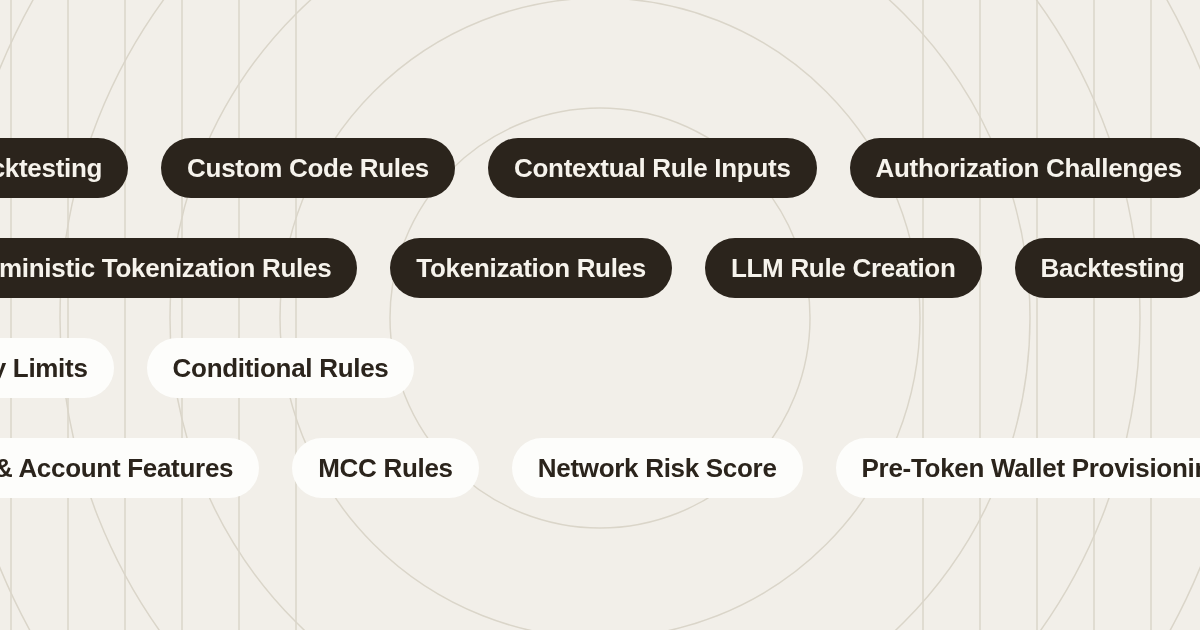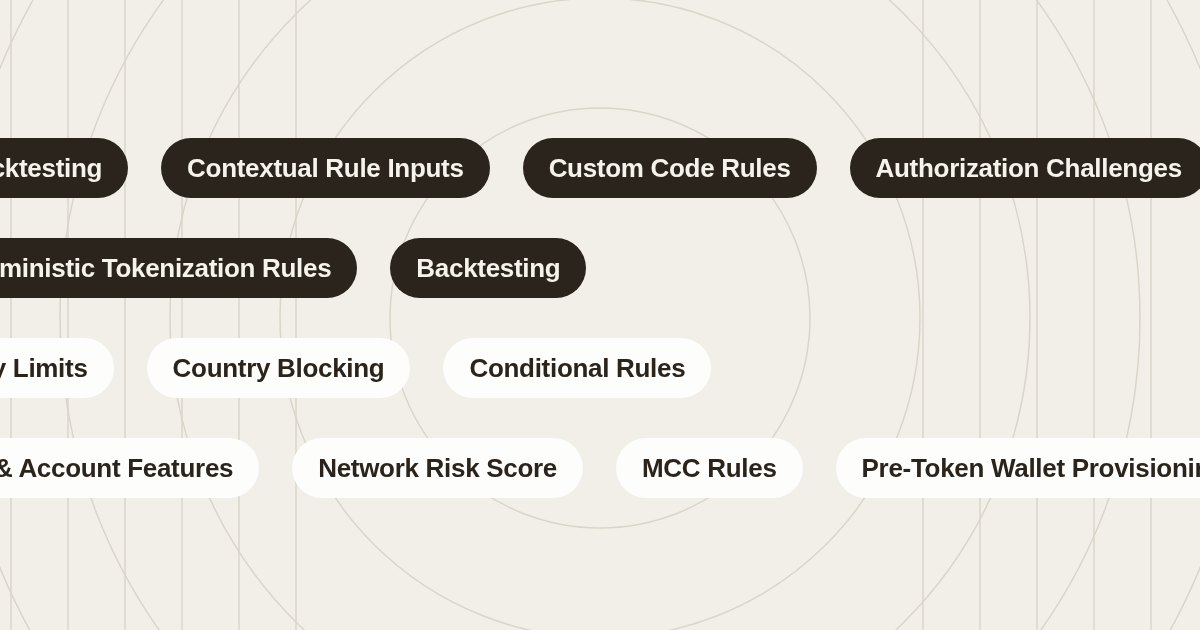--- a/index.html
+++ b/index.html
@@ -78,36 +78,37 @@
         <circle cx="600" cy="318" r="210"></circle>
         <circle cx="600" cy="318" r="320"></circle>
         <circle cx="600" cy="318" r="430"></circle>
         <circle cx="600" cy="318" r="540"></circle>
         <circle cx="600" cy="318" r="650"></circle>
       </g>
     </svg>
 
   <div class="row r1 dark">
     <div class="pill">Backtesting</div>
+    <div class="pill">Custom Code Rules</div>
     <div class="pill">Contextual Rule Inputs</div>
-    <div class="pill">Custom Code Rules</div>
     <div class="pill">Authorization Challenges</div>
   </div>
 
   <div class="row r2 dark">
     <div class="pill">Deterministic Tokenization Rules</div>
+    <div class="pill">Tokenization Rules</div>
+    <div class="pill">LLM Rule Creation</div>
     <div class="pill">Backtesting</div>
   </div>
 
   <div class="row r3 light">
     <div class="pill">Velocity Limits</div>
-    <div class="pill">Country Blocking</div>
     <div class="pill">Conditional Rules</div>
   </div>
 
   <div class="row r4 light">
     <div class="pill">Card &amp; Account Features</div>
+    <div class="pill">MCC Rules</div>
     <div class="pill">Network Risk Score</div>
-    <div class="pill">MCC Rules</div>
     <div class="pill">Pre-Token Wallet Provisioning</div>
   </div>
 
 </div>
 
 </body></html>

